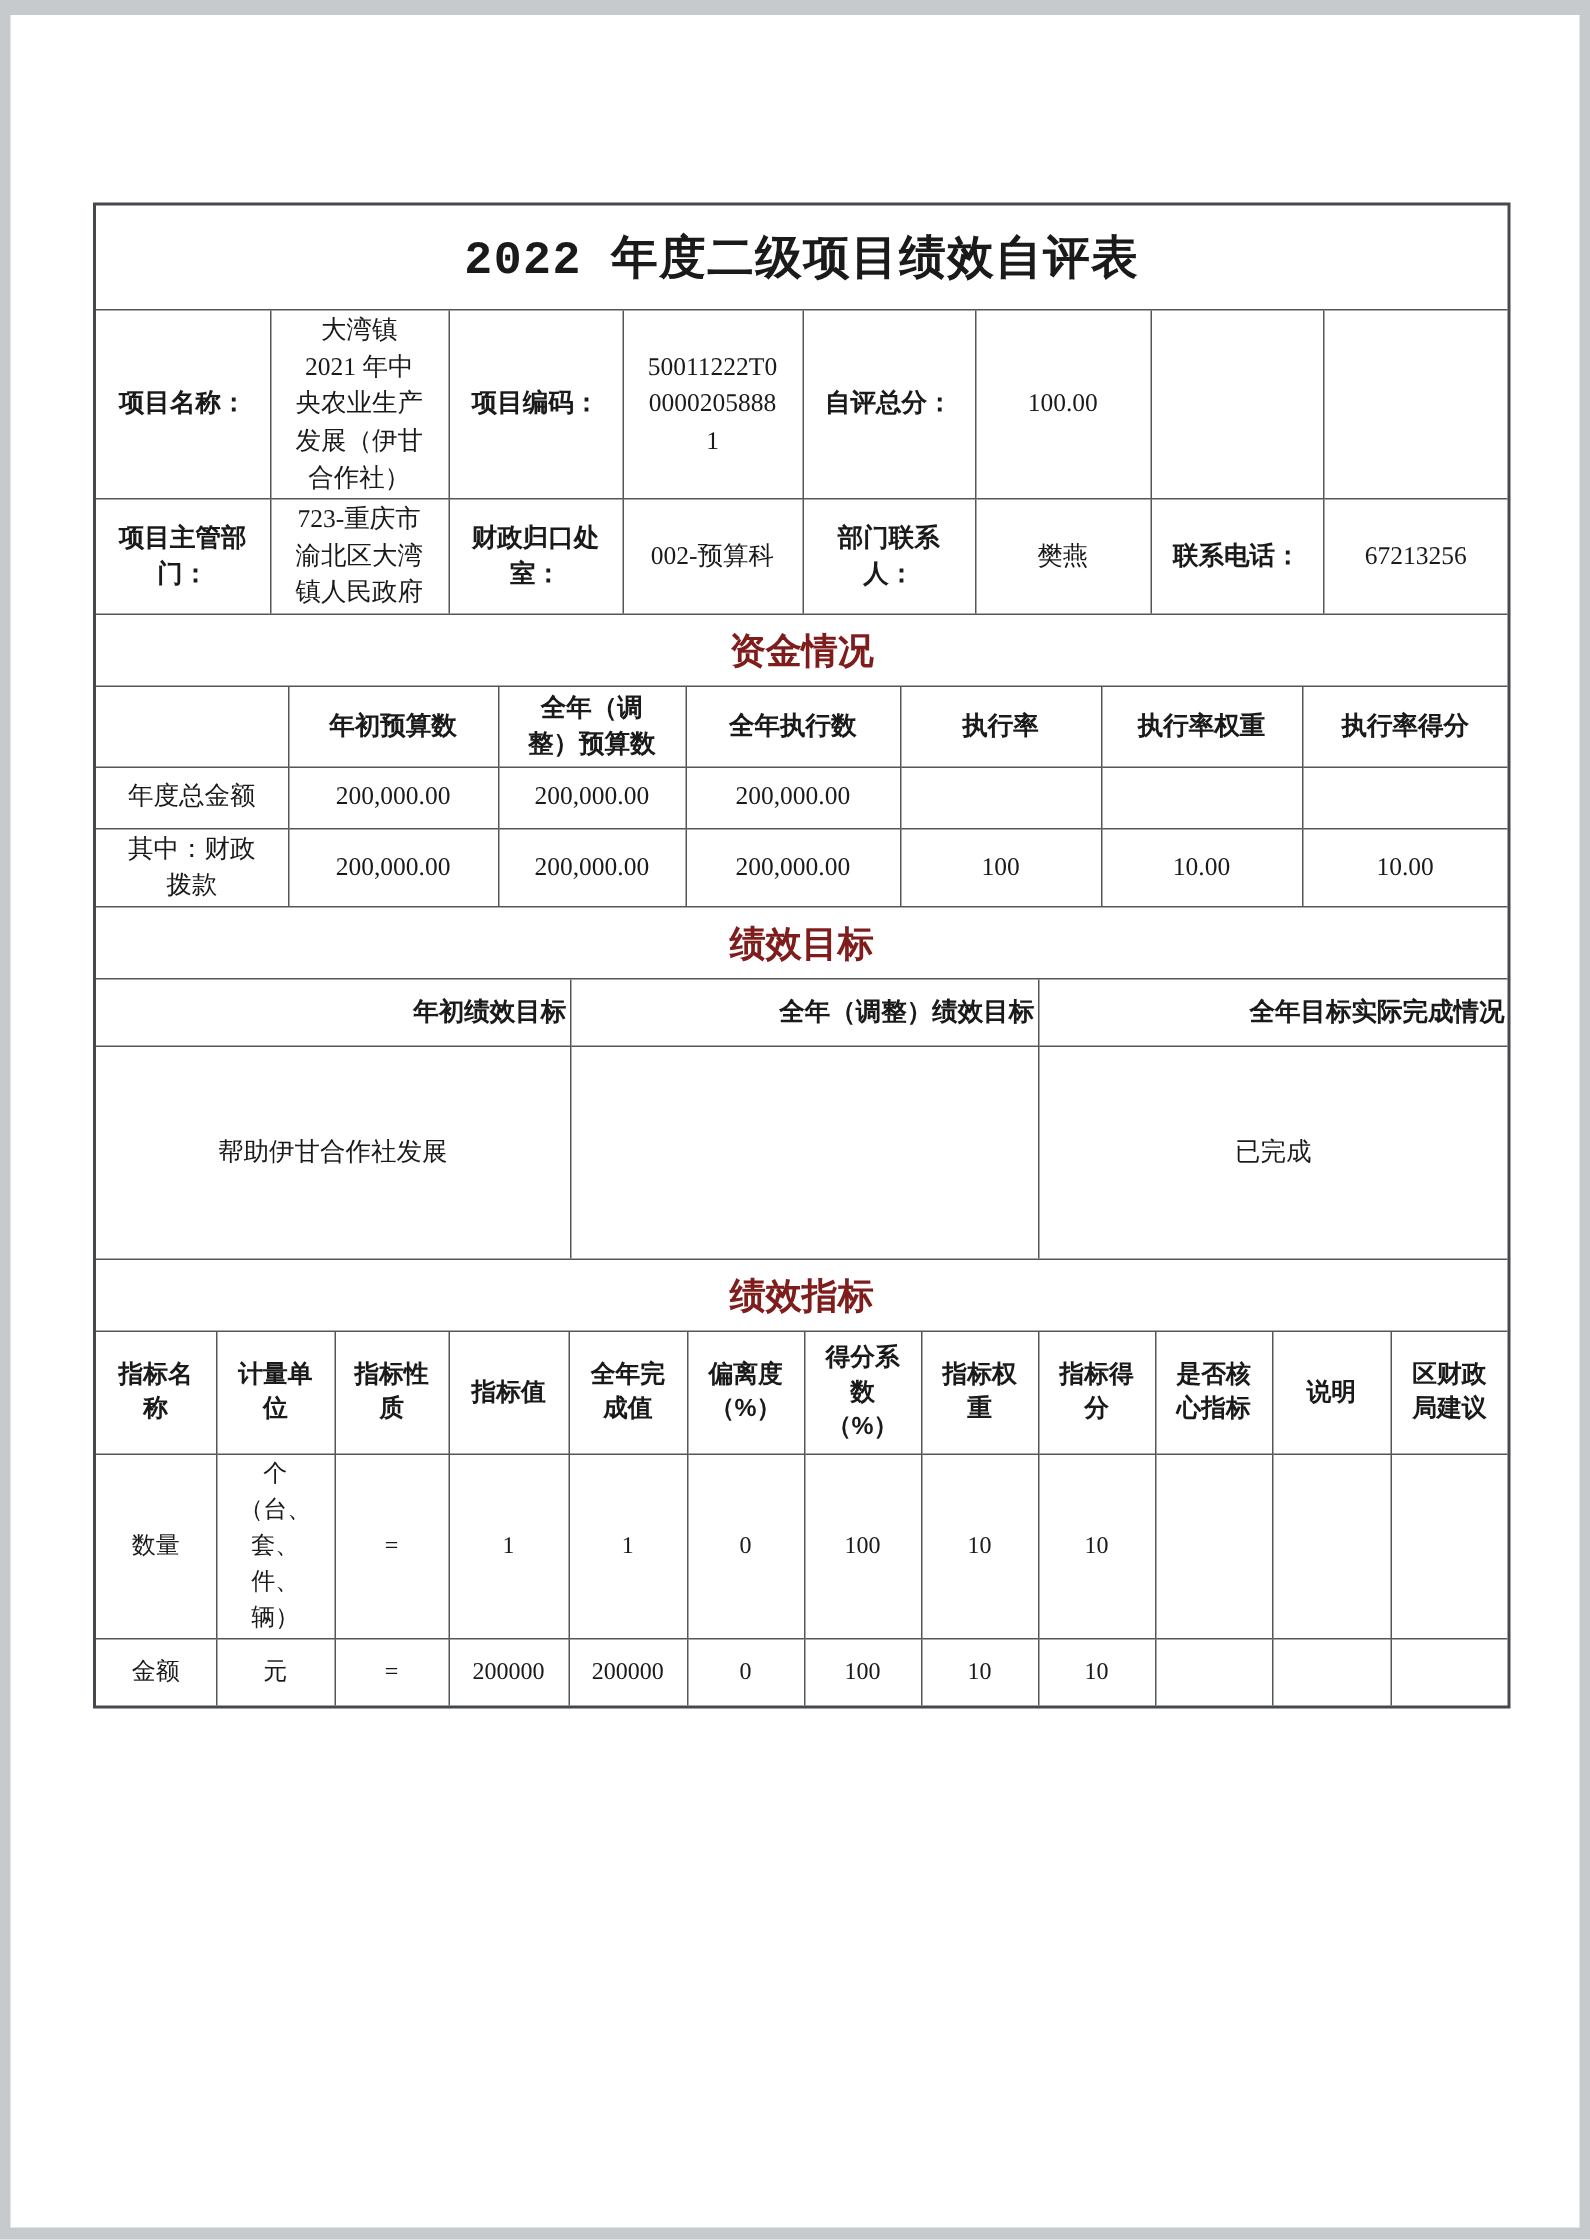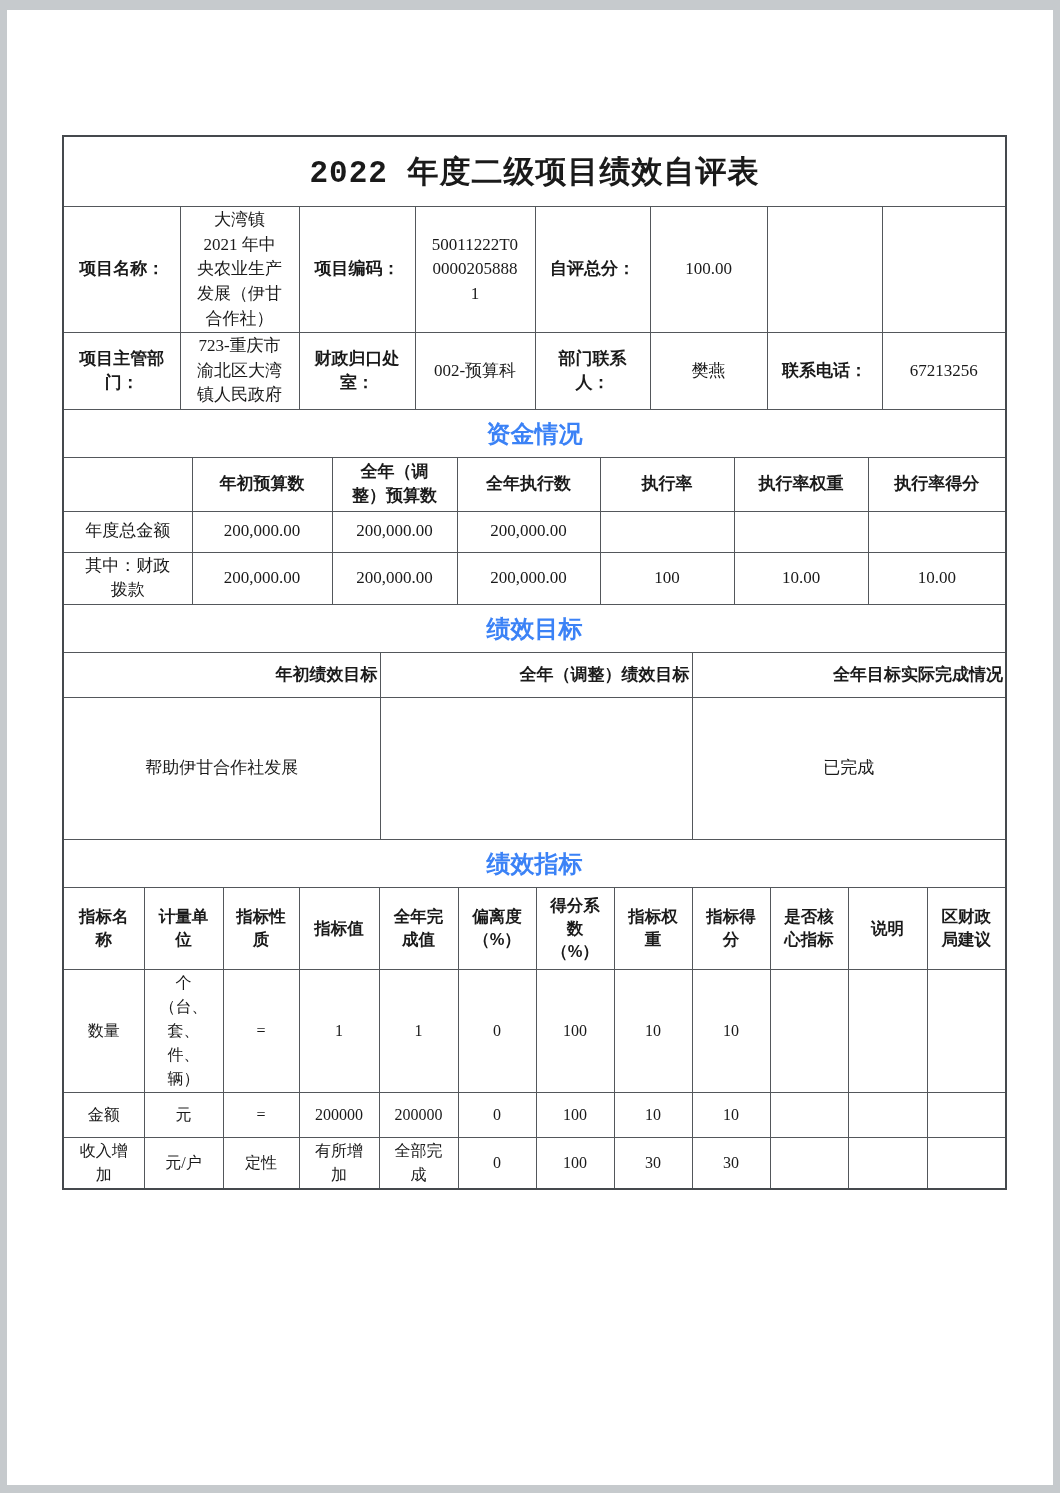--- a/index.html
+++ b/index.html
@@ -35,21 +35,21 @@
     letter-spacing: 1px;
   }
   .section-band {
     border-top: 1px solid #53575b;
     border-bottom: 1px solid #53575b;
     height: 49px;
     display: flex; align-items: center; justify-content: center;
     font-family: Liberation Serif, serif;
     font-weight: 700;
     font-size: 24px;
-    color: #3b82f6;
+    color: #7f1d1d;
   }
   table {
     width: 100%;
     table-layout: fixed;
     border-collapse: collapse;
     border-style: hidden; 
   }
   th, td {
     border: 1px solid #53575b;
     text-align: center;
@@ -289,34 +289,17 @@
             <td>200000</td>
             <td>200000</td>
             <td>0</td>
             <td>100</td>
             <td>10</td>
             <td>10</td>
             <td></td>
             <td></td>
             <td></td>
           </tr>
-        <tr class="i-r4">
-            <td>收入增
-加</td>
-            <td>元/户</td>
-            <td>定性</td>
-            <td>有所增
-加</td>
-            <td>全部完
-成</td>
-            <td>0</td>
-            <td>100</td>
-            <td>30</td>
-            <td>30</td>
-            <td></td>
-            <td></td>
-            <td></td>
-          </tr>
       </tbody>
     </table>
 
   </div>
 </div>
 
 </body></html>

